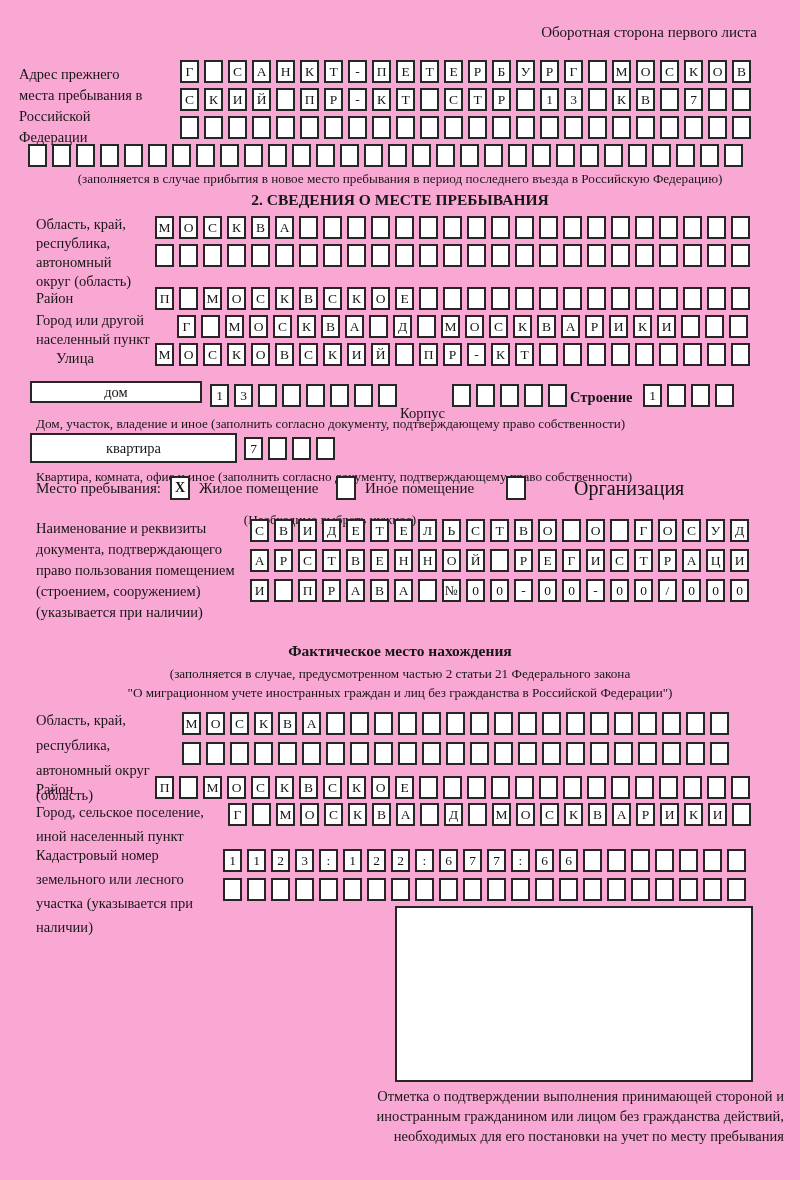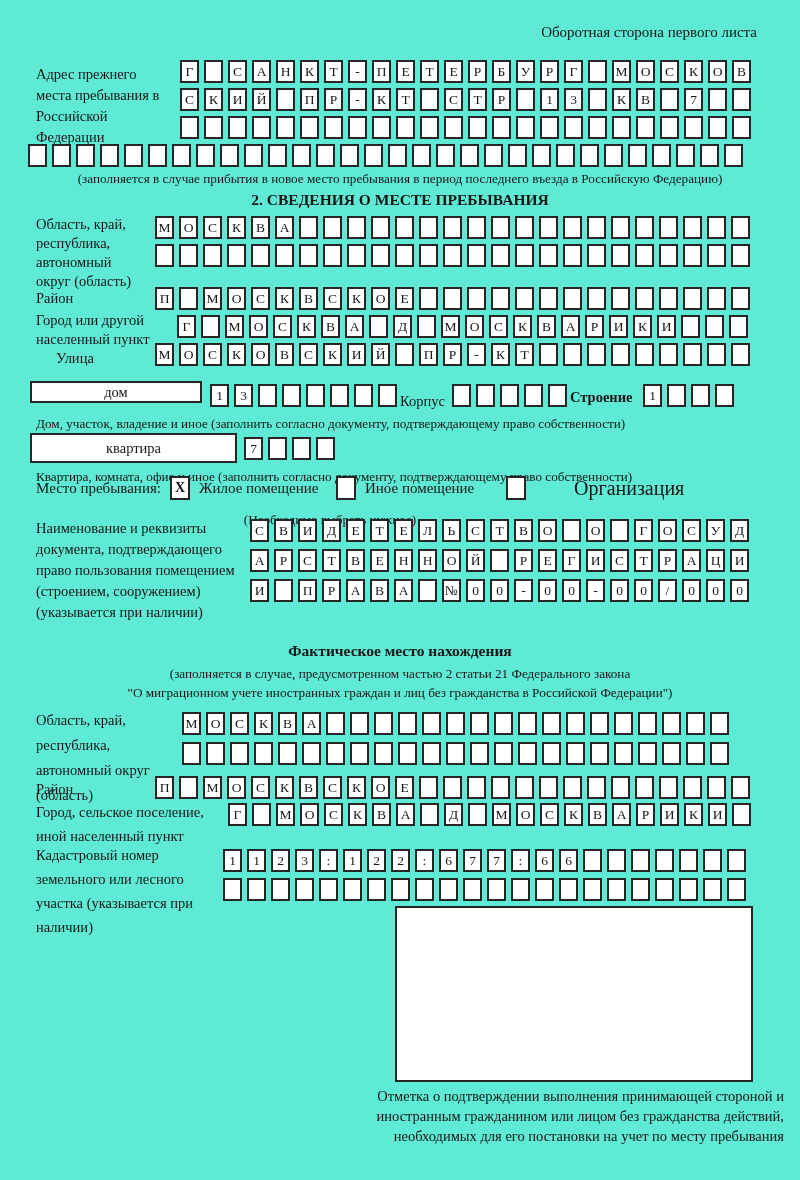--- a/index.html
+++ b/index.html
@@ -1,49 +1,49 @@
 <!DOCTYPE html>
 <html><head>
 <meta charset="utf-8">
 <style>
   html,body{margin:0;padding:0;background:#fff;}
-  .page{position:relative;width:800px;height:1180px;background:#5eead4;overflow:hidden;
+  .page{position:relative;width:800px;height:1180px;background:#f9a8d4;overflow:hidden;
         font-family:"Liberation Serif","DejaVu Serif",serif;color:#161616;}
   .lbl{position:absolute;font-size:14.5px;line-height:19px;}
   .lh21{line-height:21px;} .lh24{line-height:24px;} .lh25{line-height:25px;}
   .note{position:absolute;font-size:13.2px;line-height:16px;}
   .center{left:0;width:800px;text-align:center;}
   .title{position:absolute;left:0;width:800px;text-align:center;font-weight:bold;font-size:15.5px;}
   .cells{position:absolute;display:flex;gap:5px;}
   .cell{box-sizing:border-box;flex:0 0 19px;width:19px;height:23px;border:2px solid #262626;
         background:#fff;font-size:13.5px;line-height:19px;text-align:center;font-family:inherit;}
   .wbox{position:absolute;box-sizing:border-box;border:2px solid #262626;display:flex;
         align-items:center;justify-content:center;font-size:14.5px;background:#fff;}
   .chk{position:absolute;box-sizing:border-box;width:20px;height:24px;border:2px solid #262626;
        font-size:14px;line-height:20px;text-align:center;font-weight:bold;background:#fff;}
   .stamp{position:absolute;left:395px;top:906px;width:358px;height:176px;
          border:2px solid #262626;box-sizing:border-box;background:#fff;}
 
   .corner{position:absolute;top:24px;left:0;width:757px;text-align:right;font-size:15px;}
-  .prev-label{left:36px;top:64px;width:124px;}
+  .prev-label{left:19px;top:64px;width:124px;}
   .prev-r1{left:180px;top:60px;} .prev-r2{left:180px;top:88px;} .prev-r3{left:180px;top:116px;}
   .prev-r4{left:28px;top:144px;}
   .prev-note{top:171px;}
   .s2-title{top:191px;}
   .region-label{left:36px;top:215px;width:112px;}
   .region-r1{left:155px;top:216px;} .region-r2{left:155px;top:244px;}
   .district-label{left:36px;top:289px;width:120px;}
   .district-row{left:155px;top:287px;}
   .city-label{left:36px;top:311px;width:132px;}
   .city-row{left:177px;top:315px;}
   .street-label{left:36px;top:349px;width:120px;margin-left:20px;}
   .street-row{left:155px;top:343px;}
   .house-box{left:30px;top:381px;width:172px;height:22px;}
   .house-cells{left:210px;top:384px;}
-  .korpus-label{left:400px;top:392px;}
+  .korpus-label{left:400px;top:404px;}
   .korpus-cells{left:452px;top:384px;}
   .stroenie-label{left:570px;top:388px;font-weight:bold;}
   .stroenie-cells{left:643px;top:384px;}
   .house-note{left:36px;top:416px;}
   .apt-box{left:30px;top:433px;width:207px;height:30px;}
   .apt-cells{left:244px;top:437px;}
   .apt-note{left:36px;top:469px;}
   .stay-label{left:36px;top:479px;font-size:15px;}
   .chk1{left:170px;top:476px;} .opt1{left:199px;top:479px;font-size:15px;}
   .chk2{left:336px;top:476px;} .opt2{left:365px;top:479px;font-size:15px;}

